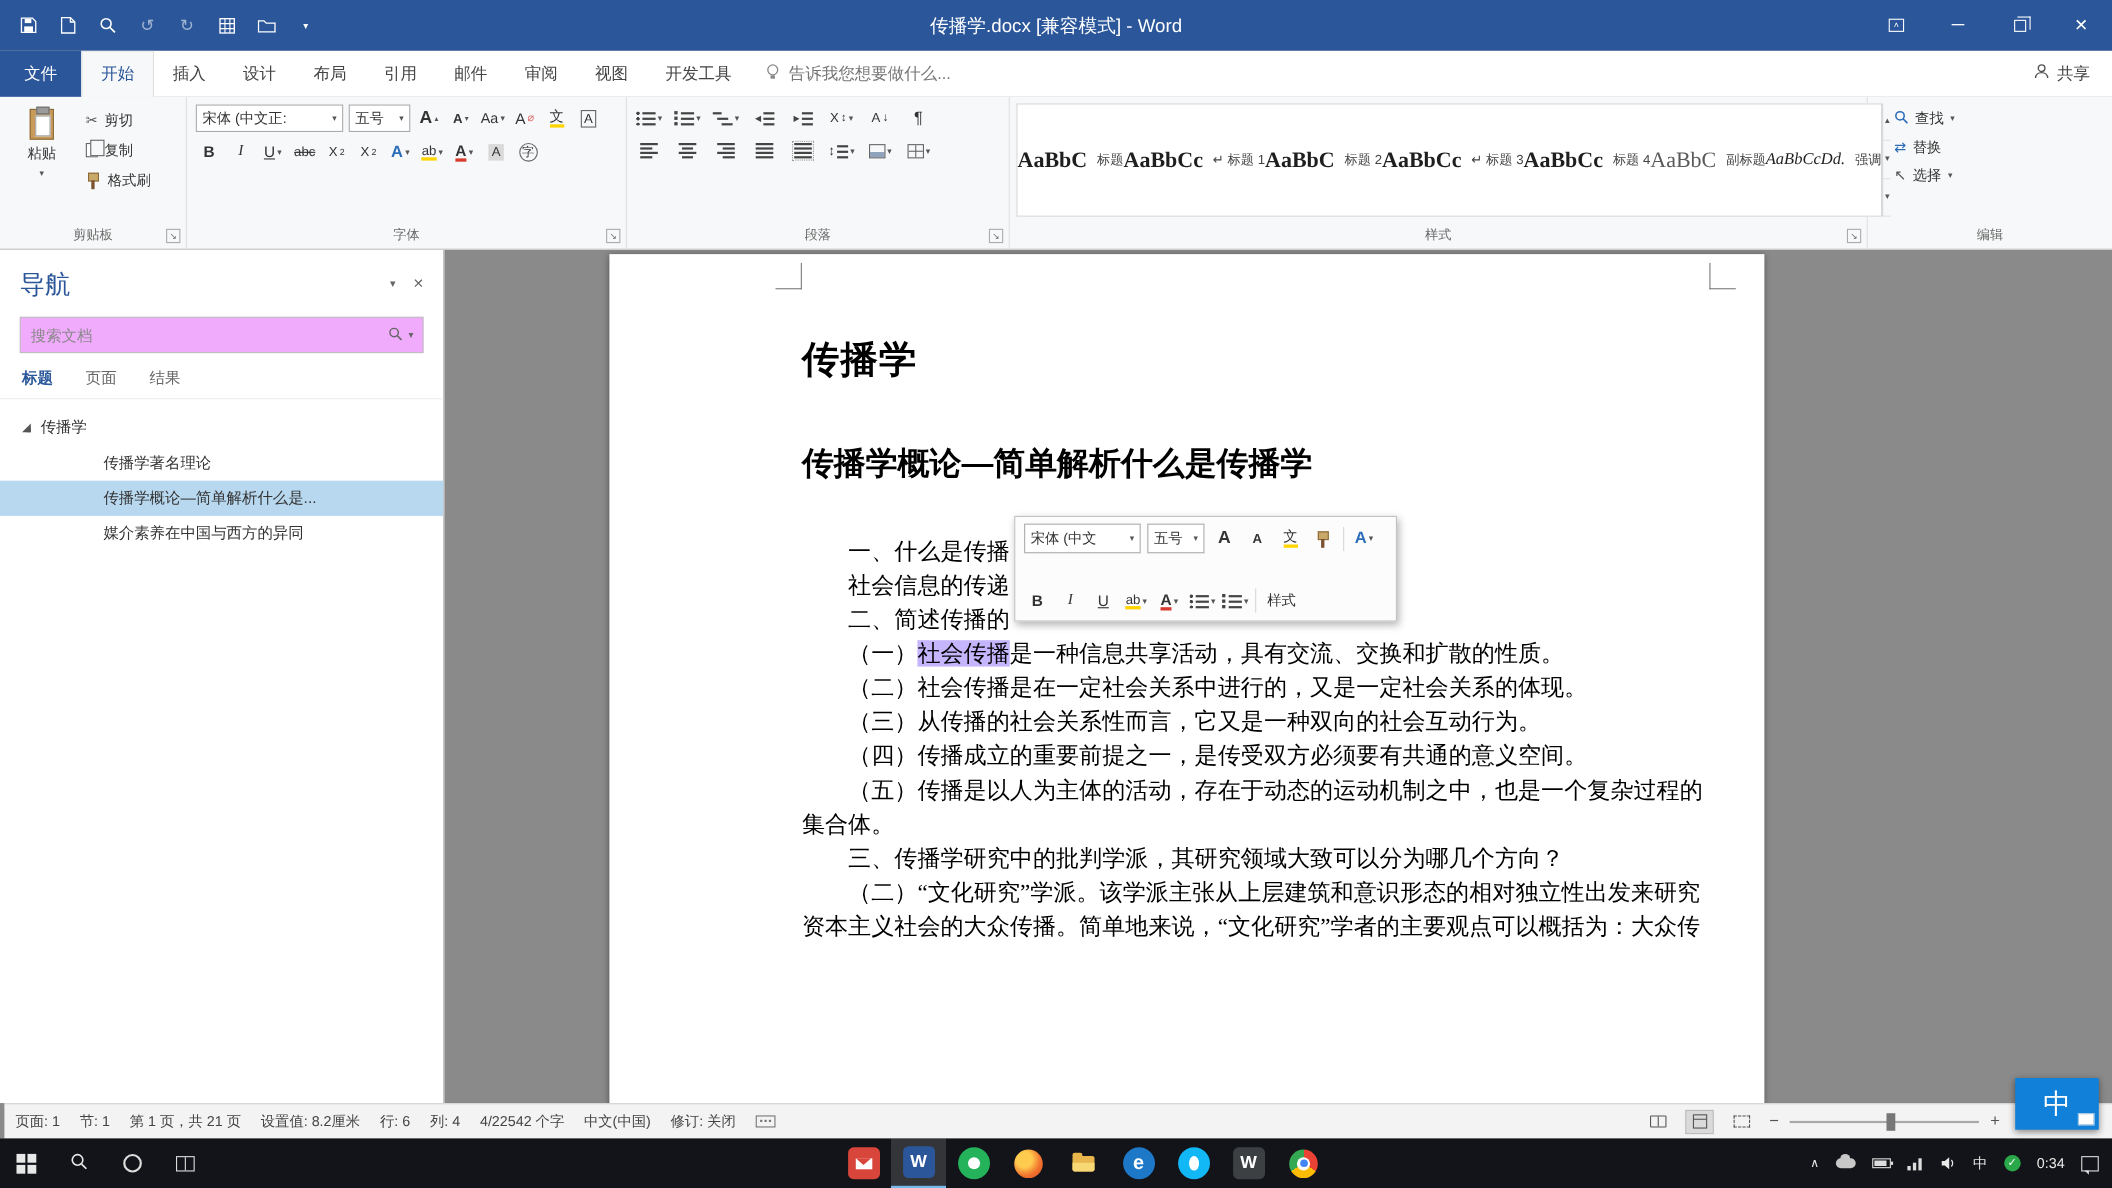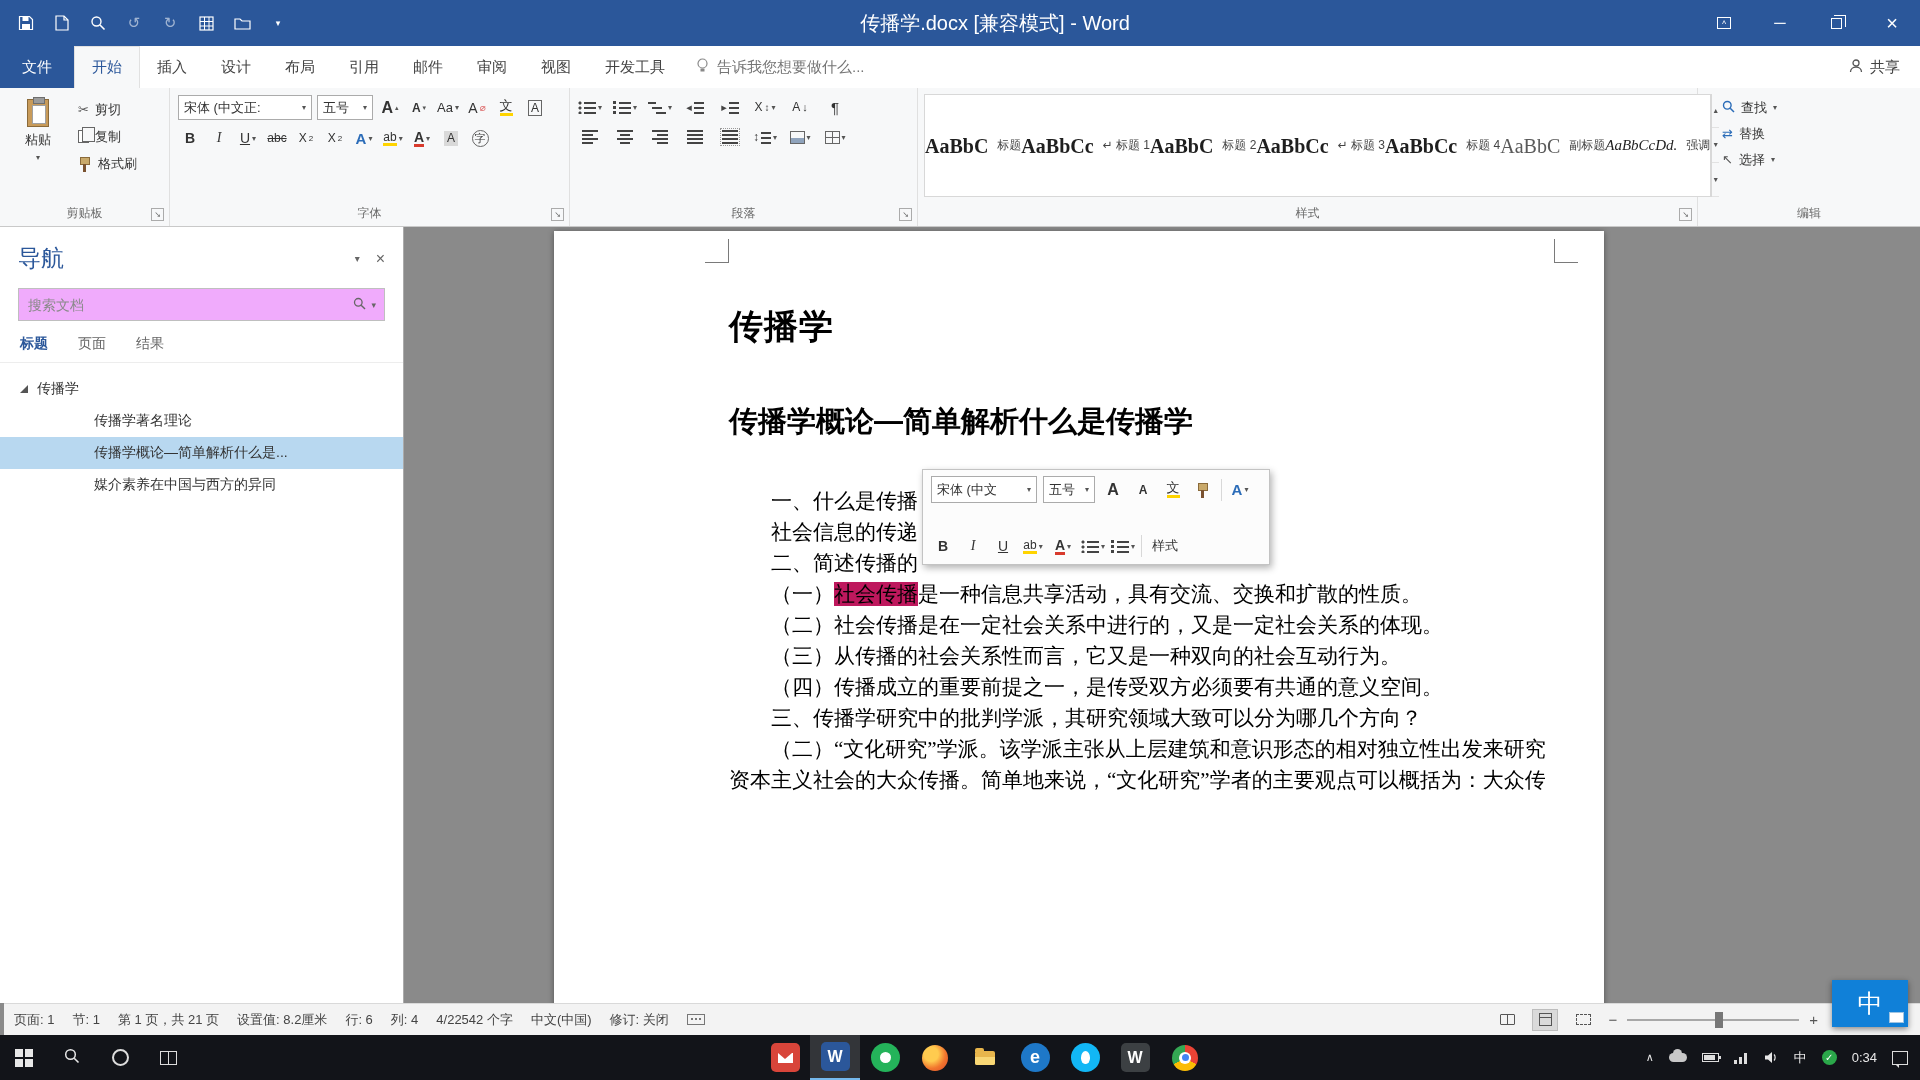--- a/index.html
+++ b/index.html
@@ -5,21 +5,21 @@
   * { margin:0; padding:0; box-sizing:border-box; }
   html,body { width:1920px; height:1080px; overflow:hidden; }
   body { font-family:"Liberation Sans","DejaVu Sans",sans-serif; font-size:14px; color:#444; }
   #root { position:relative; width:1920px; height:1080px; background:#8A8A8A; }
 
   
   .titlebar { position:absolute; top:0; left:0; right:0; height:46px; background:#2B579A; display:flex; align-items:center; color:#fff; z-index:40; }
   .qat { display:flex; align-items:center; gap:16px; padding-left:16px; }
   .qicon { width:20px; height:20px; display:flex; align-items:center; justify-content:center; font-size:15px; color:#fff; }
   .qicon.dim { opacity:.55; }
-  .title-text { position:absolute; left:50%; transform:translateX(-50%); font-size:20px; white-space:nowrap;margin-left:35px; }
+  .title-text { position:absolute; left:50%; transform:translateX(-50%); font-size:17px; white-space:nowrap; }
   .win-controls { margin-left:auto; display:flex; height:100%; }
   .win-btn { width:56px; height:100%; display:flex; align-items:center; justify-content:center; font-size:16px; }
   .i-restore { width:11px; height:11px; border:1px solid #fff; position:relative; background:#2B579A; }
   .i-restore::before { content:""; position:absolute; left:2px; top:-4px; width:11px; height:11px; border:1px solid #fff; border-bottom:none; border-left:none; }
   .i-ribbonopt { width:14px; height:12px; border:1px solid #fff; display:flex; align-items:center; justify-content:center; font-size:8px; line-height:1; }
 
   
   .tabrow { position:absolute; top:46px; left:0; right:0; height:42px; background:#fff; display:flex; align-items:stretch; font-size:15px; z-index:39; }
   .tab-file { background:#2B579A; color:#fff; padding:0 22px; display:flex; align-items:center; }
   .tab { padding:0 17px; display:flex; align-items:center; color:#444; }
@@ -146,21 +146,21 @@
   .docarea { position:relative; flex:1; overflow:hidden; }
   .page { position:absolute; left:150px; top:4px; width:1050px; height:880px; background:#fff; box-shadow:0 1px 6px rgba(0,0,0,.4); }
   .mark { position:absolute; width:24px; height:24px; }
   .mark.tl { left:151px; top:8px; border-right:1px solid #7a7a7a; border-bottom:1px solid #7a7a7a; }
   .mark.tr { left:1000px; top:8px; border-left:1px solid #7a7a7a; border-bottom:1px solid #7a7a7a; }
   .page-text { margin:0 43px 0 175px; }
   .doc-h1 { padding-top:73px; font-size:34px; font-weight:700; color:#000; letter-spacing:1px; }
   .doc-h2 { margin-top:52px; font-size:29px; font-weight:600; color:#000; }
   .doc-body { margin-top:44px; font-family:"Liberation Serif","DejaVu Serif",serif; font-size:21px; line-height:31px; color:#000; }
   .doc-body p { text-indent:2em; }
-  .sel { background:#be185d; }
+  .sel { background:#c4b5fd; }
 
   
   .minibar { position:absolute; left:518px; top:242px; width:348px; height:96px; background:#FCFCFC; border:1px solid #C3C3C3; box-shadow:2px 3px 7px rgba(0,0,0,.3); padding:6px 8px; display:flex; flex-direction:column; justify-content:space-between; z-index:6; }
   .mrow { display:flex; align-items:center; gap:6px; }
   .minibar .combo { height:27px; }
   .m-fname { width:106px; }
   .m-fsize { width:52px; }
   .msep { width:1px; height:22px; background:#D8D8D8; }
   .m-style-label { font-size:13px; color:#333; padding:0 4px; }
 
@@ -598,20 +598,21 @@
           <div class="doc-h1">传播学</div>
           <div class="doc-h2">传播学概论—简单解析什么是传播学</div>
           <div class="doc-body">
             <p>一、什么是传播？</p>
             <p>社会信息的传递</p>
             <p>二、简述传播的</p>
             <p><span>（一）</span><span class="sel">社会传播</span><span>是一种信息共享活动，具有交流、交换和扩散的性质。</span></p>
             <p>（二）社会传播是在一定社会关系中进行的，又是一定社会关系的体现。</p>
             <p>（三）从传播的社会关系性而言，它又是一种双向的社会互动行为。</p>
             <p>（四）传播成立的重要前提之一，是传受双方必须要有共通的意义空间。</p>
+            <p>（五）传播是以人为主体的活动，存在于动态的运动机制之中，也是一个复杂过程的集合体。</p>
             <p>三、传播学研究中的批判学派，其研究领域大致可以分为哪几个方向？</p>
             <p>（二）“文化研究”学派。该学派主张从上层建筑和意识形态的相对独立性出发来研究资本主义社会的大众传播。简单地来说，“文化研究”学者的主要观点可以概括为：大众传</p>
           </div>
         </div>
       </div>
 
       <div class="minibar">
         <div class="mrow">
           <span class="combo m-fname">
               <span>宋体 (中文</span>

